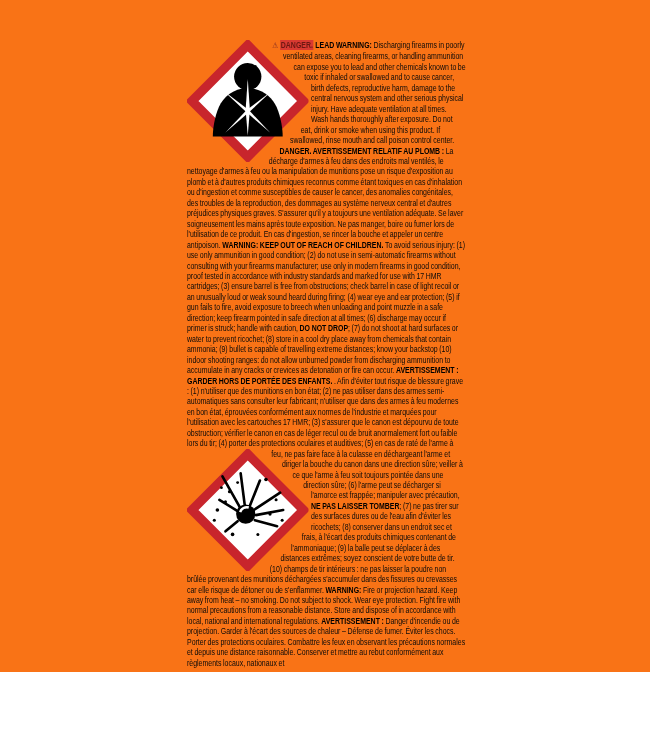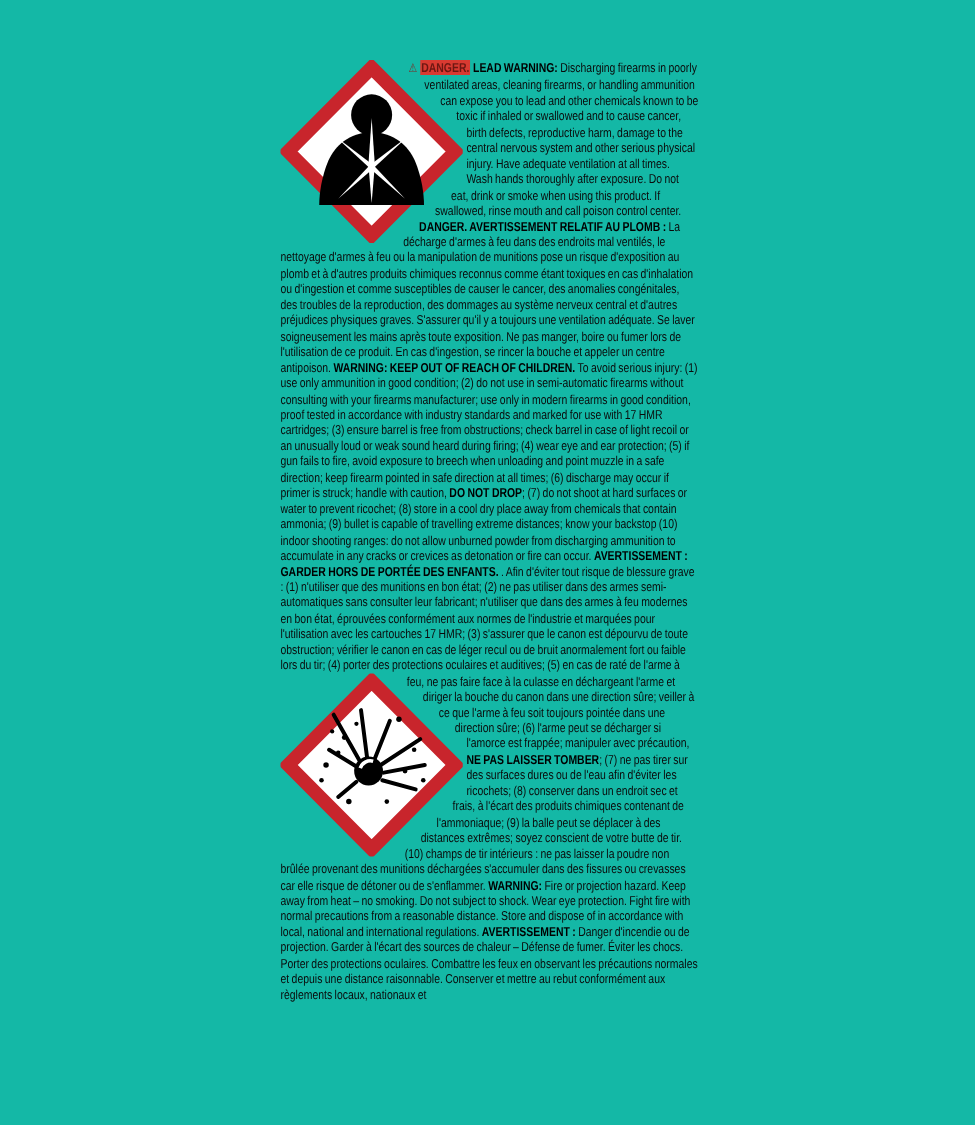--- a/index.html
+++ b/index.html
@@ -1,21 +1,21 @@
 <!DOCTYPE html>
 <html><head>
 <meta charset="utf-8">
 <title>Ammunition Warning Label</title>
 <style>
   html, body { margin: 0; padding: 0; background: #ffffff; }
   .page {
     position: relative;
     width: 650px;
-    height: 750px;
-    background: #14b8a6;
+    height: 672px;
+    background: #f97316;
     overflow: hidden;
     font-family: "Liberation Sans", "DejaVu Sans", sans-serif;
   }
   .label-text {
     position: absolute;
     left: 187px;
     top: 40px;
     width: 344px;
     transform: scaleX(0.81);
     transform-origin: 0 0;

